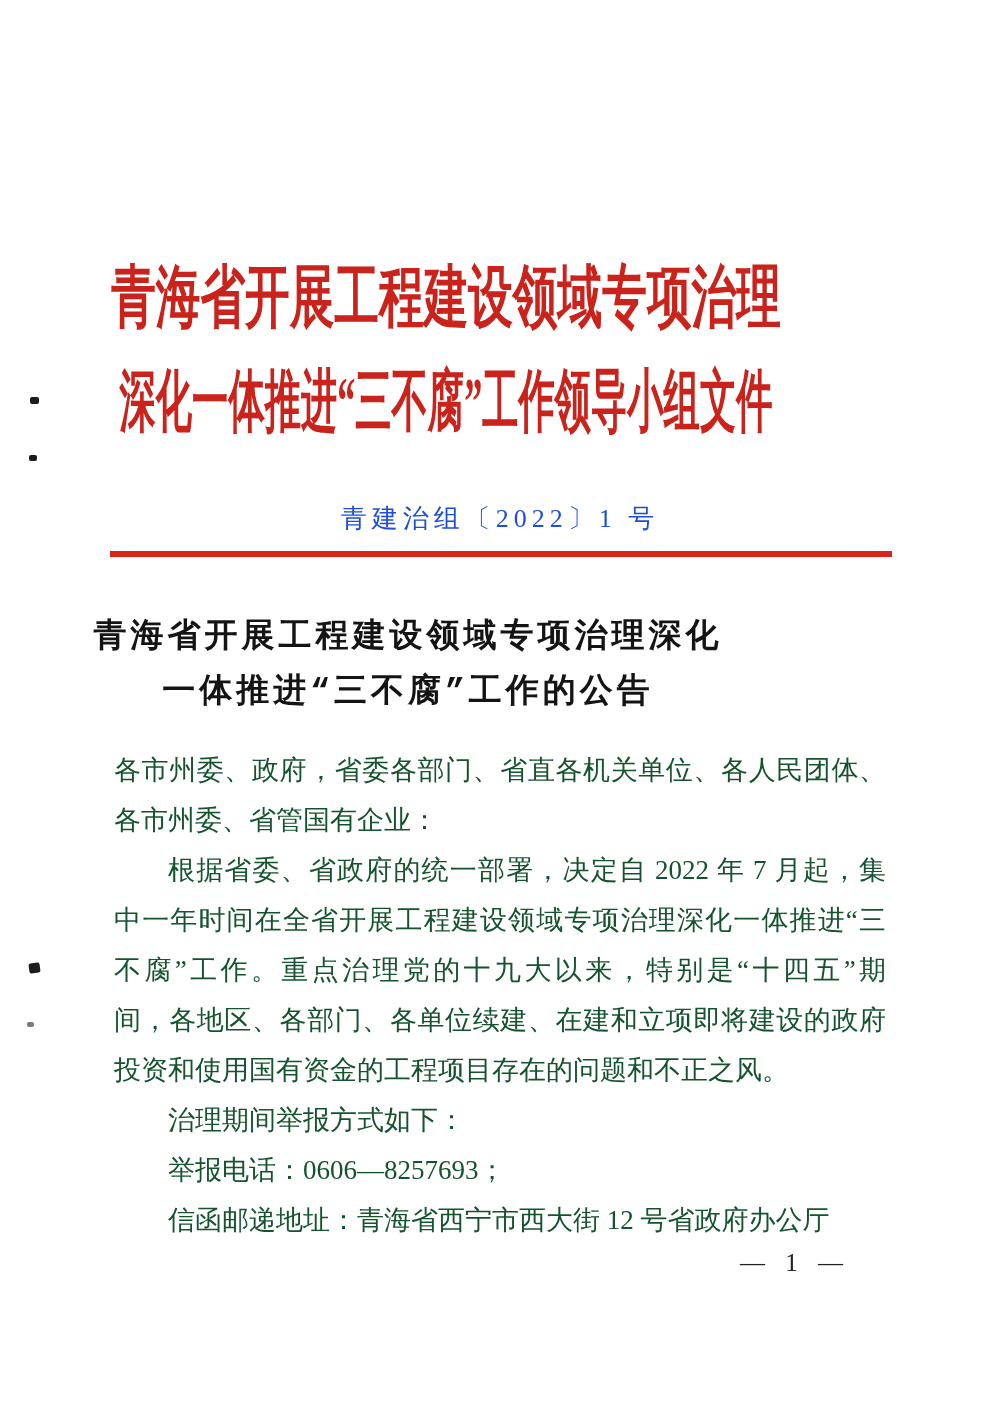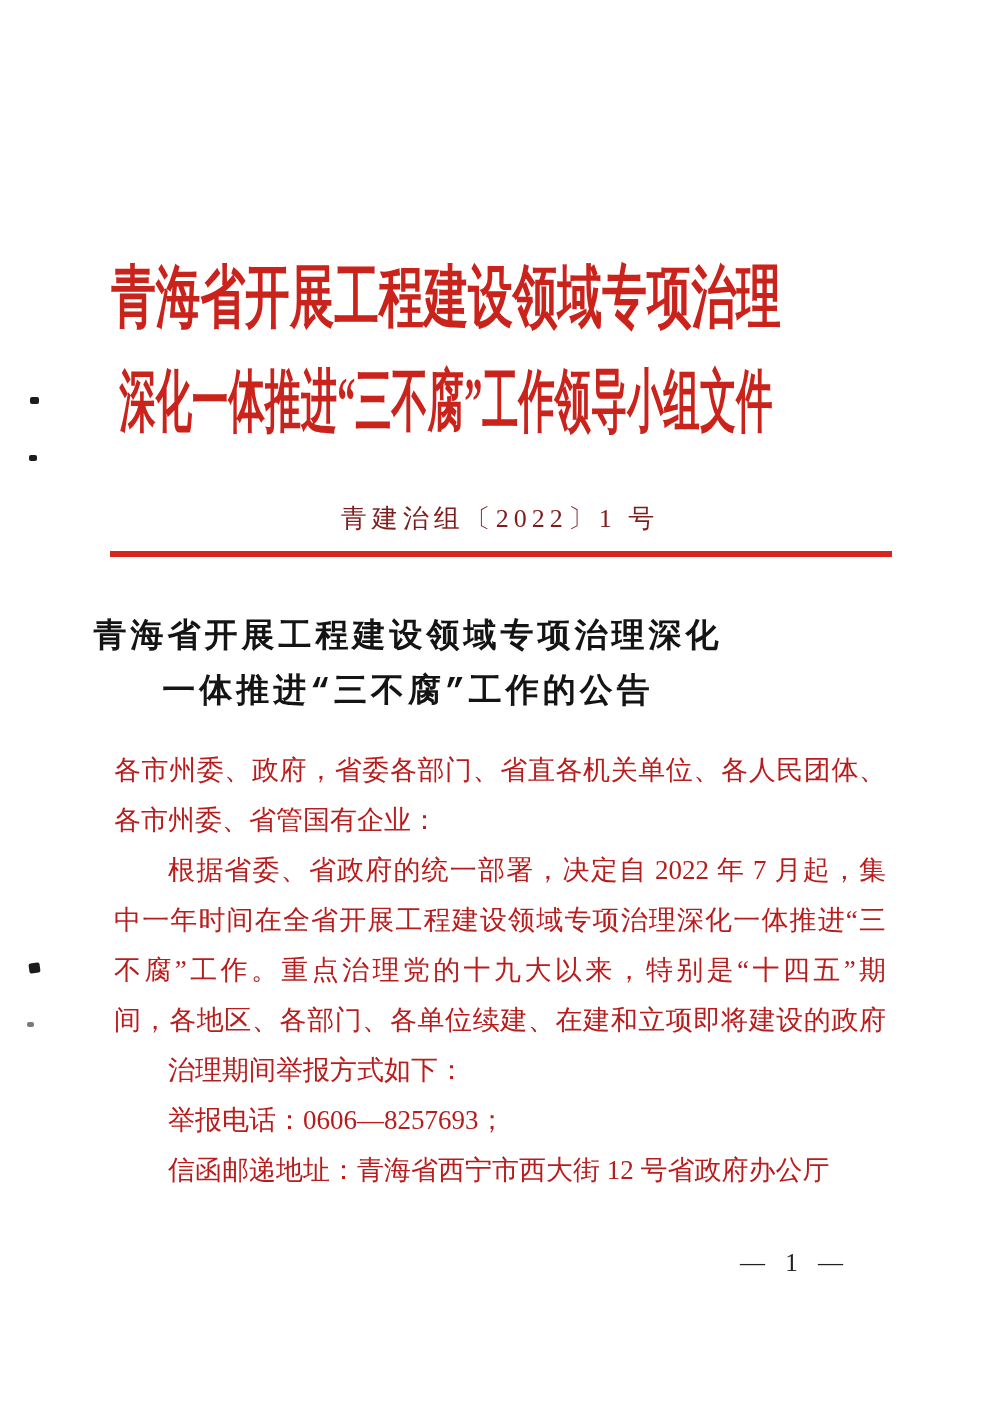--- a/index.html
+++ b/index.html
@@ -26,21 +26,21 @@
     font-size: 62px; line-height: 70px;
     transform-origin: center center;
   }
   .l1 .red-head-text { transform: scale(0.72, 1.10); }
   .l2 .red-head-text { transform: scale(0.585, 1.10); }
 
   .doc-number {
     position: absolute; top: 503px; left: 0; width: 1000px;
     text-align: center;
     font-size: 26px; line-height: 32px;
-    letter-spacing: 5px; color: #7f1d1d;
+    letter-spacing: 5px; color: #1d4ed8;
   }
 
   .red-rule {
     position: absolute; top: 551px; left: 110px;
     width: 782px; height: 6px;
     background: #da251c;
   }
 
   
   .notice-title {
@@ -48,21 +48,21 @@
     text-align: center; font-weight: 700;
     font-size: 33px; line-height: 42px;
     letter-spacing: 4px; color: #141414;
   }
   .notice-title.t1 { top: 614px; }
   .notice-title.t2 { top: 672px; font-family: Liberation Mono, monospace; }
 
   
   .body-block {
     position: absolute; top: 745px; left: 114px; width: 772px;
-    font-size: 27px; color: #b91c1c;
+    font-size: 27px; color: #14532d;
   }
   .body-line {
     height: 50px; line-height: 50px;
     white-space: nowrap;
   }
   .body-line.j {
     white-space: normal;
     text-align: justify;
     text-align-last: justify;
     text-justify: inter-character;
@@ -103,20 +103,21 @@
   <div class="notice-title t1">青海省开展工程建设领域专项治理深化</div>
   <div class="notice-title t2">一体推进“三不腐”工作的公告</div>
 
   <div class="body-block">
     <div class="body-line j">各市州委、政府，省委各部门、省直各机关单位、各人民团体、</div>
     <div class="body-line">各市州委、省管国有企业：</div>
     <div class="body-line j ind">根据省委、省政府的统一部署，决定自 2022 年 7 月起，集</div>
     <div class="body-line j">中一年时间在全省开展工程建设领域专项治理深化一体推进“三</div>
     <div class="body-line j">不腐”工作。重点治理党的十九大以来，特别是“十四五”期</div>
     <div class="body-line j">间，各地区、各部门、各单位续建、在建和立项即将建设的政府</div>
+    <div class="body-line">投资和使用国有资金的工程项目存在的问题和不正之风。</div>
     <div class="body-line ind">治理期间举报方式如下：</div>
     <div class="body-line ind">举报电话：0606—8257693；</div>
     <div class="body-line ind">信函邮递地址：青海省西宁市西大街 12 号省政府办公厅</div>
   </div>
 
   <div class="page-number">— 1 —</div>
 
   <div class="artifact a1"></div>
   <div class="artifact a2"></div>
   <div class="artifact a3"></div>

